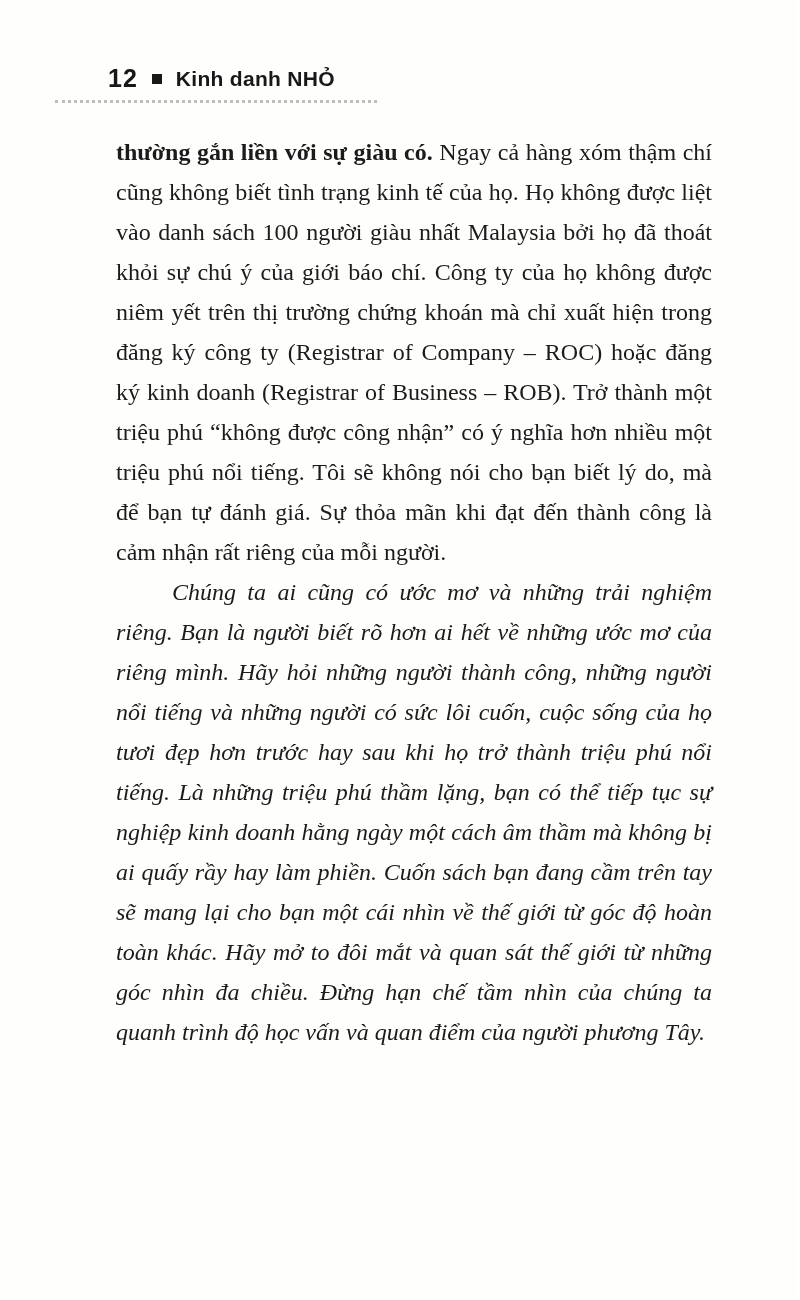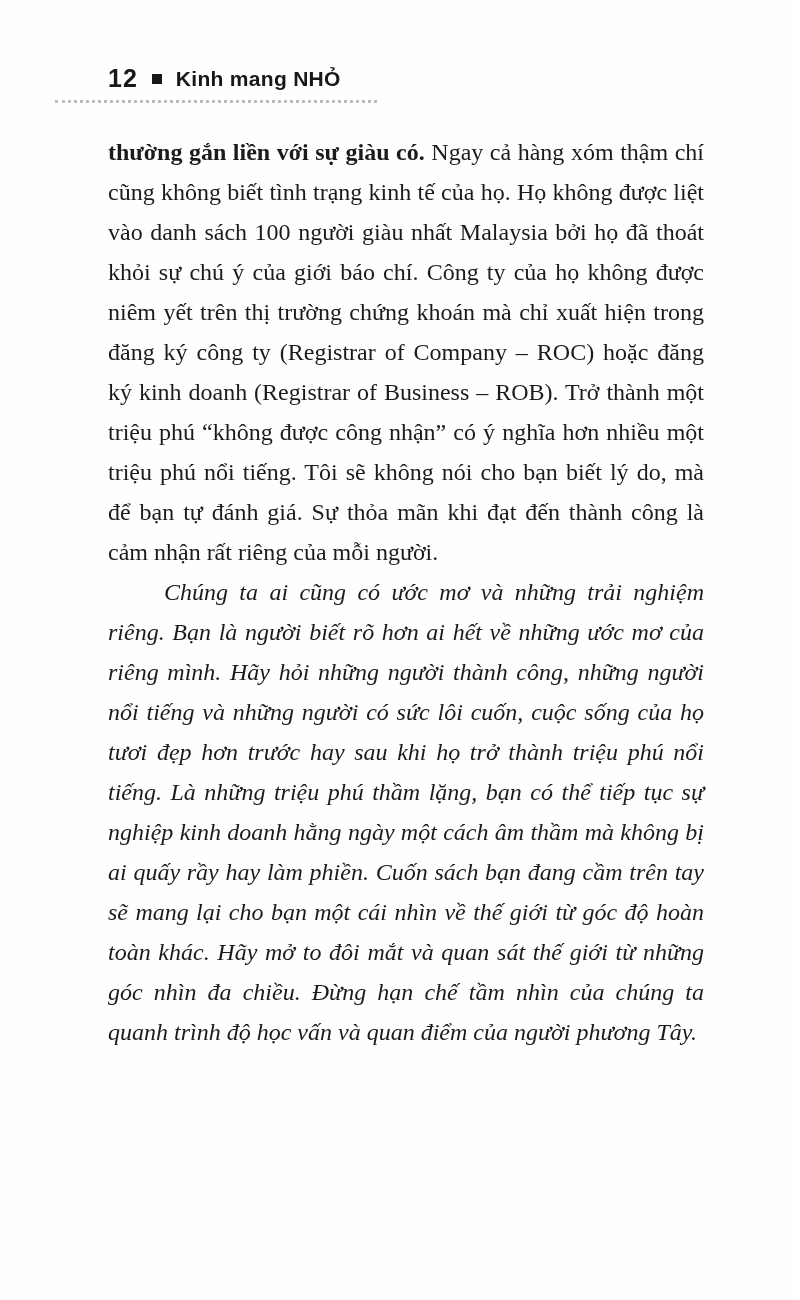--- a/index.html
+++ b/index.html
@@ -48,21 +48,21 @@
     position: absolute;
     top: 100px;
     left: 55px;
     width: 322px;
     height: 0;
     border-bottom: 3px dotted #bdbdbd;
   }
   .content {
     position: absolute;
     top: 132px;
-    left: 108px;
+    left: 116px;
     width: 596px;
     font-size: 24px;
     line-height: 40px;
     text-align: justify;
     text-justify: inter-word;
   }
   .content p {
     margin: 0;
     padding: 0;
   }
@@ -75,21 +75,21 @@
   }
 </style>
 </head>
 <body>
 
 <div class="page">
 
   <header class="header">
     <span class="page-number">12</span>
     <span class="square-bullet"></span>
-    <span class="book-title">Kinh mang NHỎ</span>
+    <span class="book-title">Kinh danh NHỎ</span>
   </header>
 
   <div class="dotted-rule"></div>
 
   <main class="content">
     <p class="para1">
       <span class="lead-bold">thường gắn liền với sự giàu có.</span><span> Ngay cả hàng xóm thậm chí cũng không biết tình trạng kinh tế của họ. Họ không được liệt vào danh sách 100 người giàu nhất Malaysia bởi họ đã thoát khỏi sự chú ý của giới báo chí. Công ty của họ không được niêm yết trên thị trường chứng khoán mà chỉ xuất hiện trong đăng ký công ty (Registrar of Company – ROC) hoặc đăng ký kinh doanh (Registrar of Business – ROB). Trở thành một triệu phú “không được công nhận” có ý nghĩa hơn nhiều một triệu phú nổi tiếng. Tôi sẽ không nói cho bạn biết lý do, mà để bạn tự đánh giá. Sự thỏa mãn khi đạt đến thành công là cảm nhận rất riêng của mỗi người.</span>
     </p>
     <p class="para2">Chúng ta ai cũng có ước mơ và những trải nghiệm riêng. Bạn là người biết rõ hơn ai hết về những ước mơ của riêng mình. Hãy hỏi những người thành công, những người nổi tiếng và những người có sức lôi cuốn, cuộc sống của họ tươi đẹp hơn trước hay sau khi họ trở thành triệu phú nổi tiếng. Là những triệu phú thầm lặng, bạn có thể tiếp tục sự nghiệp kinh doanh hằng ngày một cách âm thầm mà không bị ai quấy rầy hay làm phiền. Cuốn sách bạn đang cầm trên tay sẽ mang lại cho bạn một cái nhìn về thế giới từ góc độ hoàn toàn khác. Hãy mở to đôi mắt và quan sát thế giới từ những góc nhìn đa chiều. Đừng hạn chế tầm nhìn của chúng ta quanh trình độ học vấn và quan điểm của người phương Tây.</p>
   </main>

